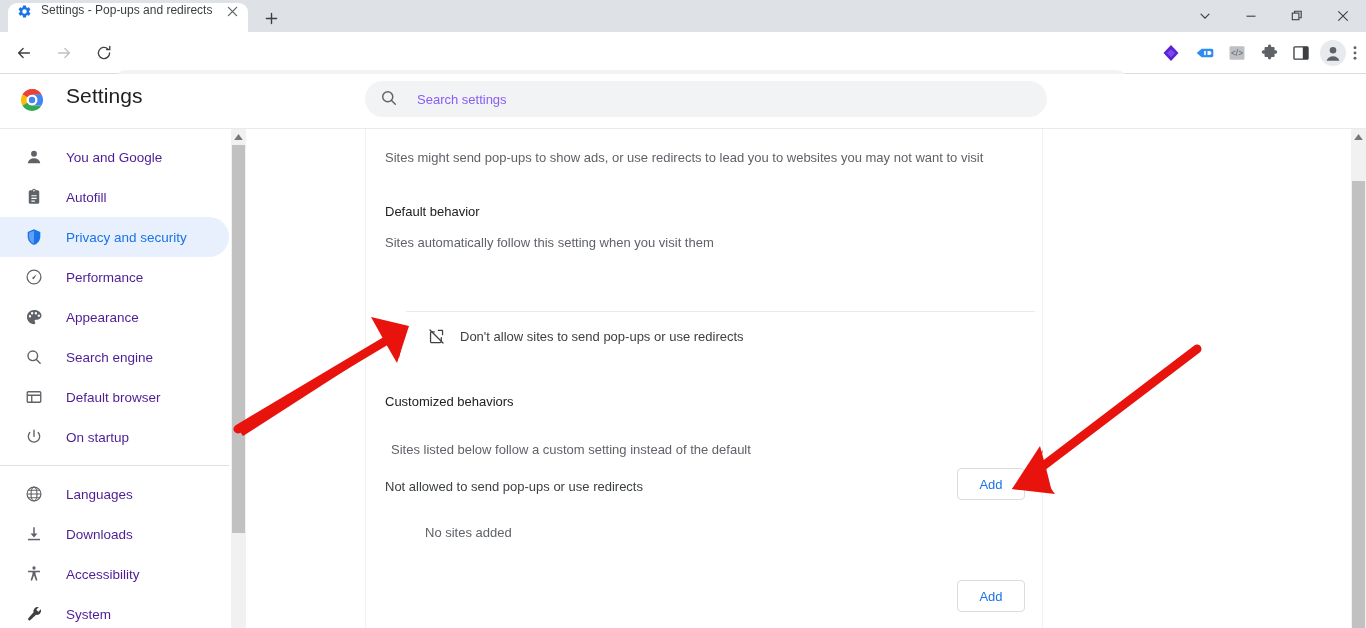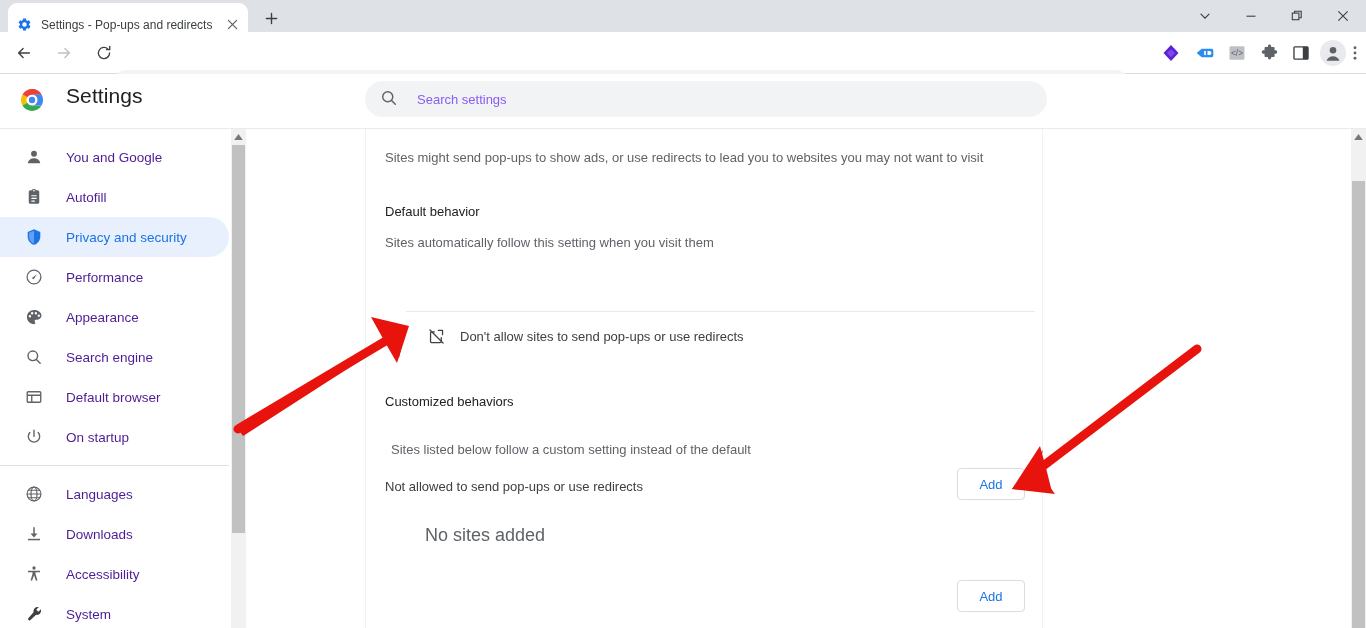--- a/index.html
+++ b/index.html
@@ -13,21 +13,21 @@
 
   
   .titlebar {
     position: absolute; left: 0; top: 0; width: 1366px; height: 32px;
     background: #dee1e6;
   }
   .tab {
     position: absolute; left: 8px; top: 3px; width: 240px; height: 29px;
     background: #ffffff;
     border-radius: 9px 9px 0 0;
-    display: flex; align-items: flex-end; padding: 0 8px;
+    display: flex; align-items: flex-start; padding: 0 8px;
   }
   .tab-favicon { width: 16px; height: 16px; flex: 0 0 16px; margin-right: 9px;
     display:flex; align-items:center; justify-content:center; }
   .tab-title {
     font-size: 12px; color: #3c4043; white-space: nowrap; overflow: hidden;
     text-overflow: ellipsis; flex: 1 1 auto;
   }
   .tab-close { width: 16px; height: 16px; flex: 0 0 16px; margin-left: 4px;
     display:flex; align-items:center; justify-content:center; }
   .newtab {
@@ -161,21 +161,21 @@
   .divider { position: absolute; height: 1px; background: #e8eaed; }
 
   .addbtn {
     position: absolute; width: 68px; height: 32px;
     border: 1px solid #dadce0; border-radius: 4px; background: #ffffff;
     color: #1a73e8; font-size: 13px; font-weight: 500;
     display: flex; align-items: center; justify-content: center;
     font-family: "Liberation Sans", sans-serif;
   }
   .rowtext { position: absolute; font-size: 13px; color: #3c4043; }
-  .nosites { position: absolute; font-size: 18px; color: #5f6368; }
+  .nosites { position: absolute; font-size: 13px; color: #5f6368; }
 
   
   .rscroll {
     position: absolute; left: 1351px; top: 129px; width: 15px; height: 499px;
     background: #f1f1f1;
   }
   .rscroll .up {
     position: absolute; left: 0; top: 0; width: 15px; height: 15px;
     display:flex; align-items:center; justify-content:center;
   }

